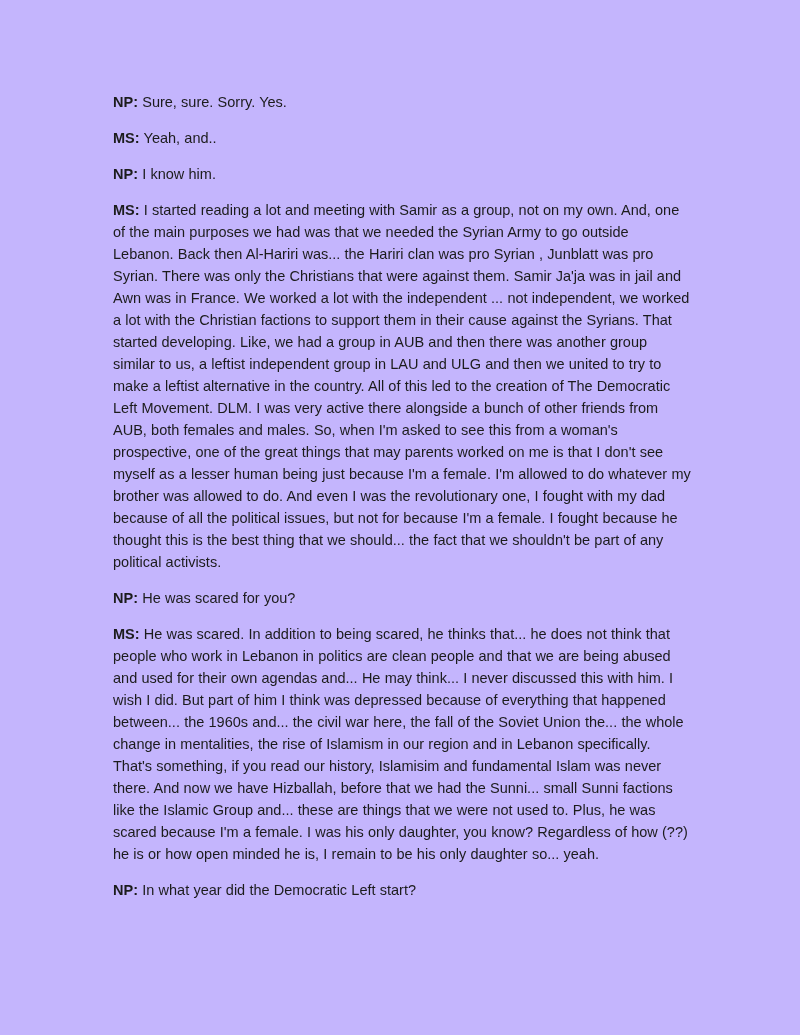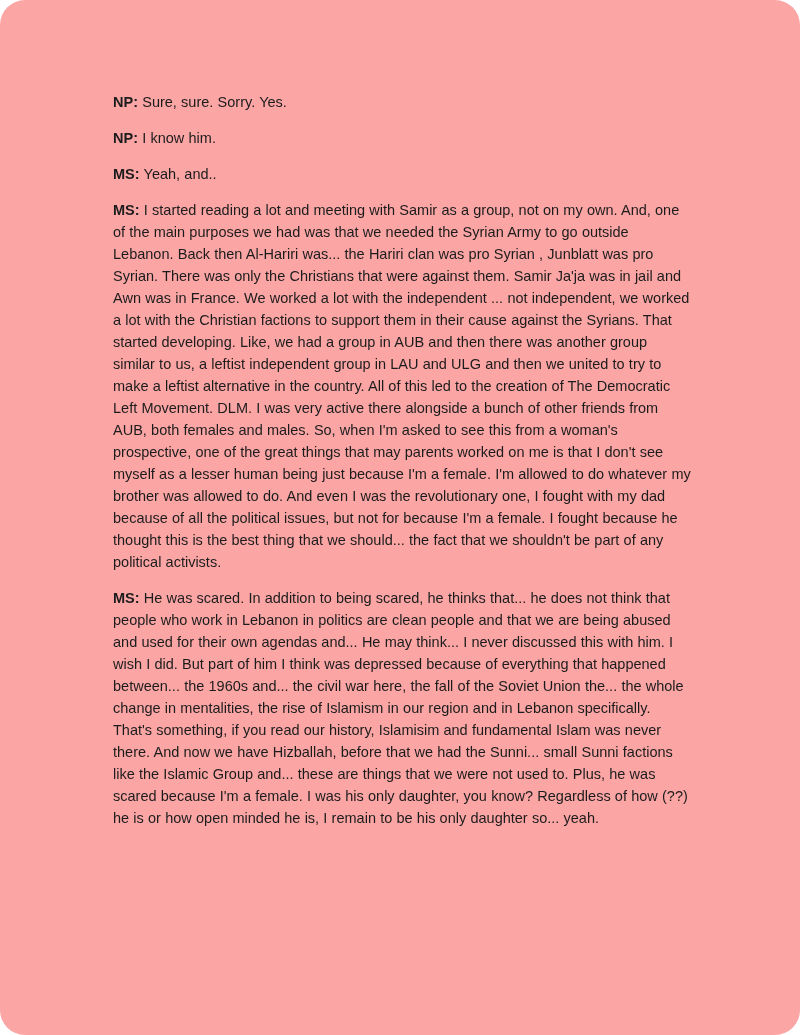--- a/index.html
+++ b/index.html
@@ -4,25 +4,24 @@
 <style>
   html, body {
     margin: 0;
     padding: 0;
     background: #ffffff;
   }
   .page {
     position: relative;
     width: 800px;
     height: 1035px;
-    background: #fca5a5;
+    background: #c4b5fd;
     box-sizing: border-box;
     padding: 91px 112px 40px 113px;
     overflow: hidden;
-    border-radius: 25px;
   }
   .transcript {
     width: 578px;
   }
   .para {
     margin: 0 0 14px 0;
     font-family: "Liberation Sans", sans-serif;
     font-size: 14.5px;
     line-height: 22px;
     color: #1c1c1c;
@@ -32,18 +31,20 @@
   .speaker {
     font-weight: 700;
   }
 </style>
 </head>
 <body>
 
 <div class="page">
   <div class="transcript" id="transcript">
       <p class="para"><strong class="speaker">NP:</strong> <span>Sure, sure. Sorry. Yes.</span></p>
+      <p class="para"><strong class="speaker">MS:</strong> <span>Yeah, and..</span></p>
       <p class="para"><strong class="speaker">NP:</strong> <span>I know him.</span></p>
-      <p class="para"><strong class="speaker">MS:</strong> <span>Yeah, and..</span></p>
       <p class="para"><strong class="speaker">MS:</strong> <span>I started reading a lot and meeting with Samir as a group, not on my own. And, one of the main purposes we had was that we needed the Syrian Army to go outside Lebanon. Back then Al-Hariri was... the Hariri clan was pro Syrian , Junblatt was pro Syrian. There was only the Christians that were against them. Samir Ja'ja was in jail and Awn was in France. We worked a lot with the independent ... not independent, we worked a lot with the Christian factions to support them in their cause against the Syrians. That started developing. Like, we had a group in AUB and then there was another group similar to us, a leftist independent group in LAU and ULG and then we united to try to make a leftist alternative in the country. All of this led to the creation of The Democratic Left Movement. DLM. I was very active there alongside a bunch of other friends from AUB, both females and males. So, when I'm asked to see this from a woman's prospective, one of the great things that may parents worked on me is that I don't see myself as a lesser human being just because I'm a female. I'm allowed to do whatever my brother was allowed to do. And even I was the revolutionary one, I fought with my dad because of all the political issues, but not for because I'm a female. I fought because he thought this is the best thing that we should... the fact that we shouldn't be part of any political activists.</span></p>
+      <p class="para"><strong class="speaker">NP:</strong> <span>He was scared for you?</span></p>
       <p class="para"><strong class="speaker">MS:</strong> <span>He was scared. In addition to being scared, he thinks that... he does not think that people who work in Lebanon in politics are clean people and that we are being abused and used for their own agendas and... He may think... I never discussed this with him. I wish I did. But part of him I think was depressed because of everything that happened between... the 1960s and... the civil war here, the fall of the Soviet Union the... the whole change in mentalities, the rise of Islamism in our region and in Lebanon specifically. That's something, if you read our history, Islamisim and fundamental Islam was never there. And now we have Hizballah, before that we had the Sunni... small Sunni factions like the Islamic Group and... these are things that we were not used to. Plus, he was scared because I'm a female. I was his only daughter, you know? Regardless of how (??) he is or how open minded he is, I remain to be his only daughter so... yeah.</span></p>
+      <p class="para"><strong class="speaker">NP:</strong> <span>In what year did the Democratic Left start?</span></p>
     </div>
 </div>
 
 </body></html>

